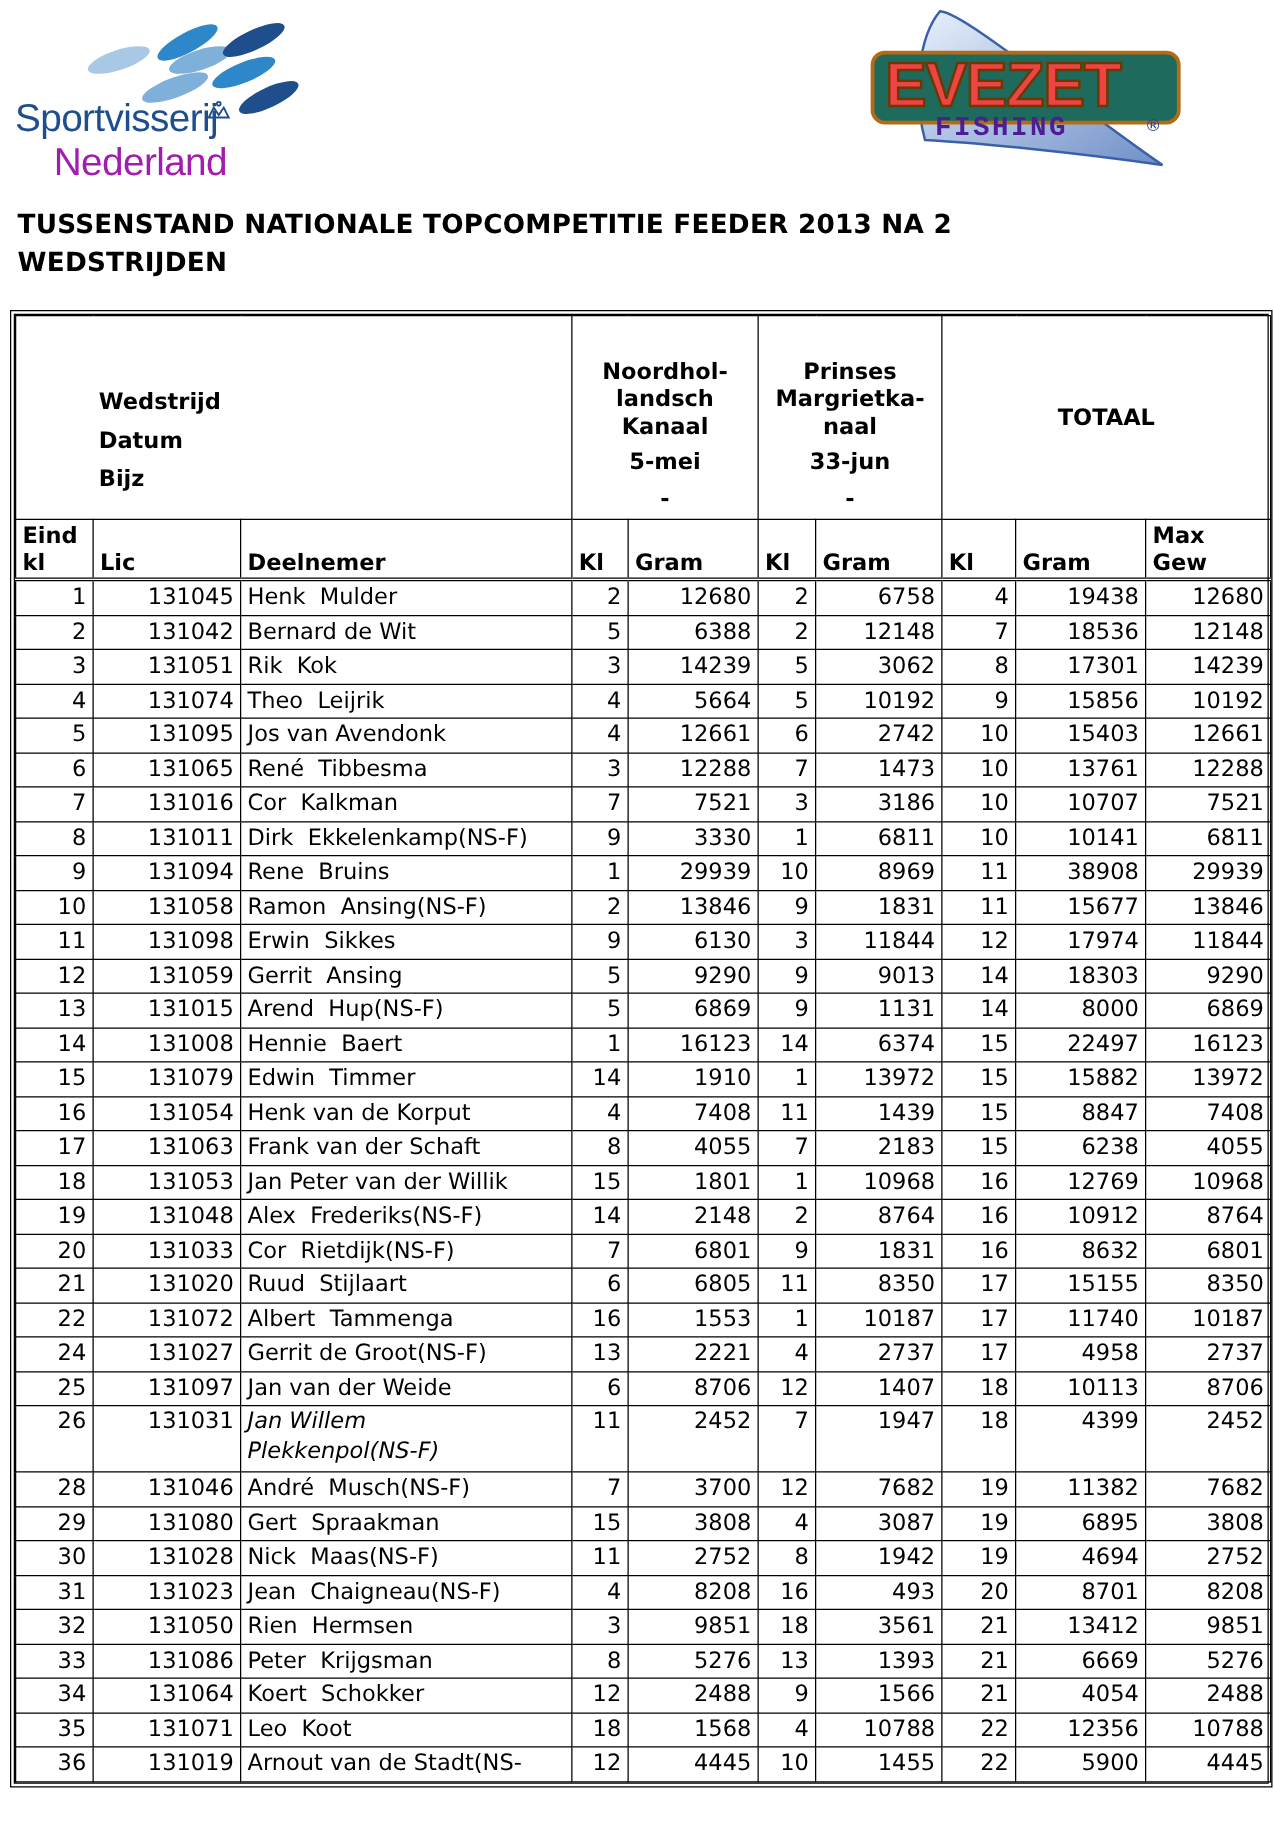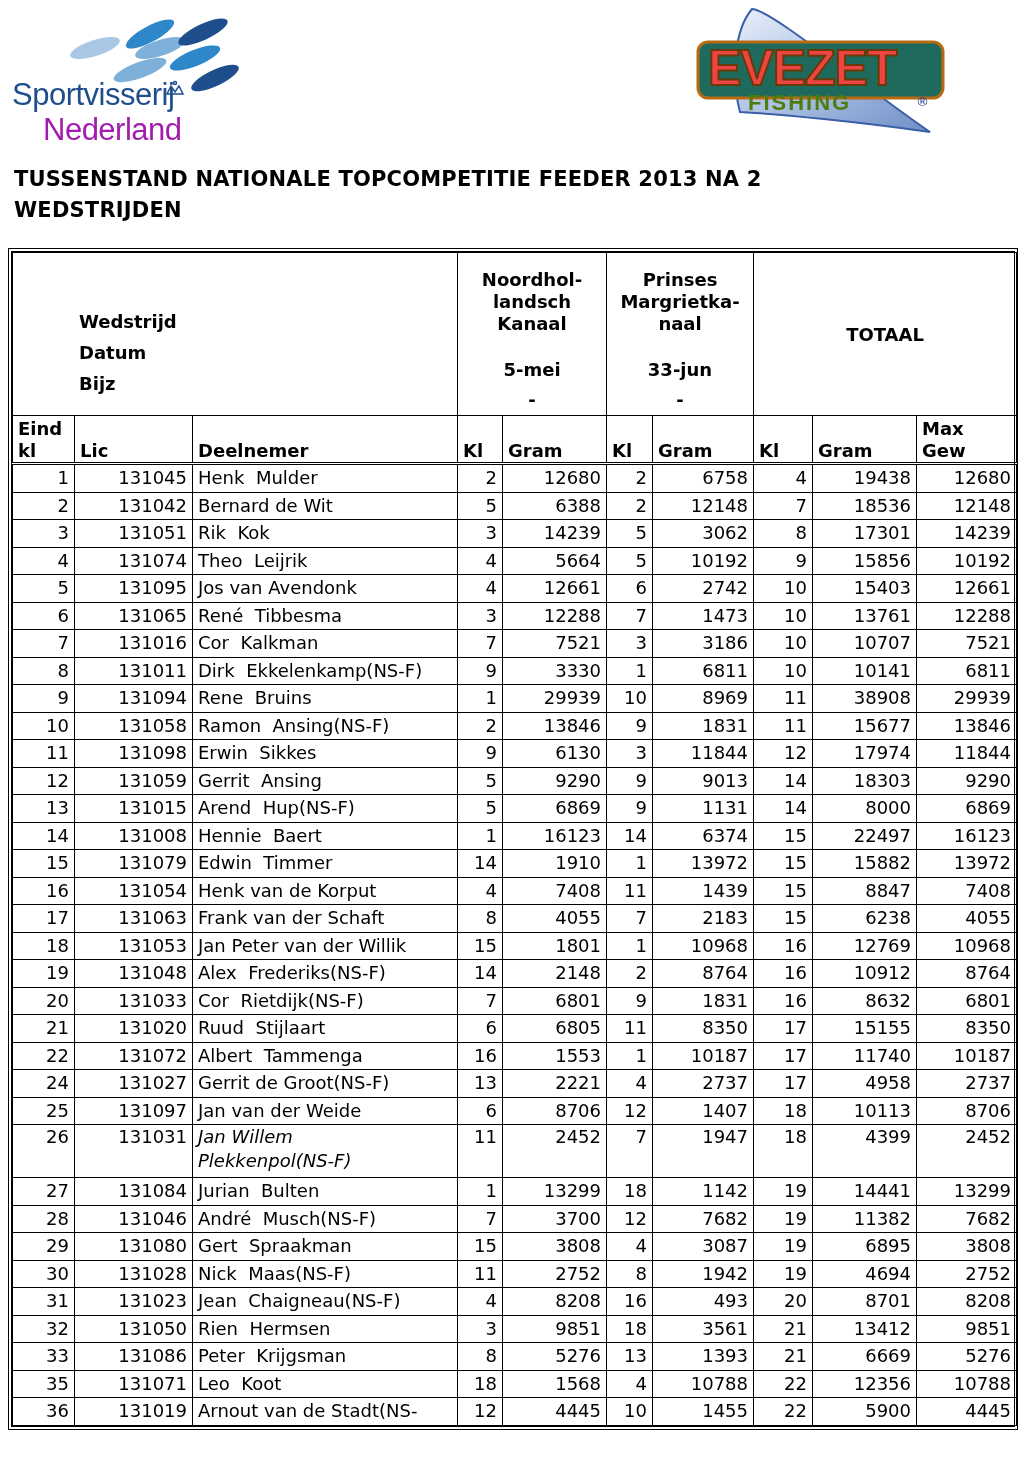--- a/index.html
+++ b/index.html
@@ -7,21 +7,21 @@
   .logo-left { position:absolute; left:10px; top:10px; width:230px; height:140px; }
   .logo-right { position:absolute; left:690px; top:4px; width:260px; height:135px; }
   .title { position:absolute; left:14px; top:164px; font-weight:bold; font-size:21px; line-height:31px; letter-spacing:0.2px; }
   .tbl-wrap { position:absolute; left:8px; top:248px; width:1010px; border:4px double #000; box-sizing:border-box; }
   table { border-collapse:collapse; width:100%; table-layout:fixed; }
   td, th { border:1px solid #000; padding:0 5px; font-size:18px; font-family:"DejaVu Sans", sans-serif; }
   th { font-weight:bold; }
   .hdr-top td { vertical-align:bottom; font-weight:bold; }
   .hdr-top .meta { padding-left:66px; line-height:31px; padding-bottom:16px; }
   .venue { text-align:center; line-height:22px; }
-  .venue .date { display:block; margin-top:19px; line-height:31px; }
+  .venue .date { display:block; margin-top:1px; line-height:31px; }
   .venue .dash { display:block; line-height:30px; }
   .hdr-cols th { vertical-align:bottom; text-align:left; line-height:22px; height:46px; border-bottom:3px double #000; }
   .hdr-cols th.c { text-align:left; }
   tbody.data td { height:26.5px; line-height:24px; font-size:18px; }
   tbody.data td.r { text-align:right; }
   tbody.data td.name { text-align:left; white-space:pre; }
   tbody.data tr.tall td { vertical-align:top; height:52px; }
   tbody.data tr.tall td.name { white-space:pre-line; line-height:24px;font-style:italic; }
 </style>
 </head>
@@ -50,21 +50,21 @@
     <defs>
       <linearGradient id="fin" x1="0" y1="0" x2="1" y2="1">
         <stop offset="0" stop-color="#e8f0fb"></stop>
           <stop offset="1" stop-color="#6f8fc8"></stop>
       </linearGradient>
     </defs>
     <path d="M62 5 C 80 5, 170 80, 240 128 C 170 118, 90 110, 50 108 C 40 70, 45 25, 62 5 Z" fill="url(#fin)" stroke="#3b5fa8" stroke-width="2"></path>
     <rect x="8" y="38" width="245" height="56" rx="10" fill="#1e6b5e" stroke="#b86a12" stroke-width="3"></rect>
   </svg>
   <div style="position:absolute;left:18px;top:34px;font-family:'Liberation Sans',sans-serif;font-weight:bold;font-size:50px;line-height:60px;color:#ef4444;-webkit-text-stroke:2px #6a3a06;letter-spacing:-1px;">EVEZET</div>
-  <div style="position:absolute;left:58px;top:86px;font-family:Liberation Sans, sans-serif;font-weight:bold;font-size:22px;line-height:26px;color:#4d7c0f;letter-spacing:2px;">FISHING</div>
+  <div style="position:absolute;left:58px;top:86px;font-family:Liberation Mono, monospace;font-weight:bold;font-size:22px;line-height:26px;color:#4c1d95;letter-spacing:2px;">FISHING</div>
   <div style="position:absolute;left:226px;top:90px;font-size:13px;color:#1f3f8f;">®</div>
 </div>
 
 <div class="title">
   <div>TUSSENSTAND NATIONALE TOPCOMPETITIE FEEDER 2013 NA 2</div>
   <div>WEDSTRIJDEN</div>
 </div>
 
 <div class="tbl-wrap">
   <table>
@@ -412,32 +412,20 @@
 Plekkenpol(NS-F)</td>
           <td class="r">11</td>
           <td class="r">2452</td>
           <td class="r">7</td>
           <td class="r">1947</td>
           <td class="r">18</td>
           <td class="r">4399</td>
           <td class="r">2452</td>
         </tr>
         <tr>
-          <td class="r">27</td>
-          <td class="r">131084</td>
-          <td class="name">Jurian  Bulten</td>
-          <td class="r">1</td>
-          <td class="r">13299</td>
-          <td class="r">18</td>
-          <td class="r">1142</td>
-          <td class="r">19</td>
-          <td class="r">14441</td>
-          <td class="r">13299</td>
-        </tr>
-        <tr>
           <td class="r">28</td>
           <td class="r">131046</td>
           <td class="name">André  Musch(NS-F)</td>
           <td class="r">7</td>
           <td class="r">3700</td>
           <td class="r">12</td>
           <td class="r">7682</td>
           <td class="r">19</td>
           <td class="r">11382</td>
           <td class="r">7682</td>
@@ -496,20 +484,32 @@
           <td class="name">Peter  Krijgsman</td>
           <td class="r">8</td>
           <td class="r">5276</td>
           <td class="r">13</td>
           <td class="r">1393</td>
           <td class="r">21</td>
           <td class="r">6669</td>
           <td class="r">5276</td>
         </tr>
         <tr>
+          <td class="r">34</td>
+          <td class="r">131064</td>
+          <td class="name">Koert  Schokker</td>
+          <td class="r">12</td>
+          <td class="r">2488</td>
+          <td class="r">9</td>
+          <td class="r">1566</td>
+          <td class="r">21</td>
+          <td class="r">4054</td>
+          <td class="r">2488</td>
+        </tr>
+        <tr>
           <td class="r">35</td>
           <td class="r">131071</td>
           <td class="name">Leo  Koot</td>
           <td class="r">18</td>
           <td class="r">1568</td>
           <td class="r">4</td>
           <td class="r">10788</td>
           <td class="r">22</td>
           <td class="r">12356</td>
           <td class="r">10788</td>

